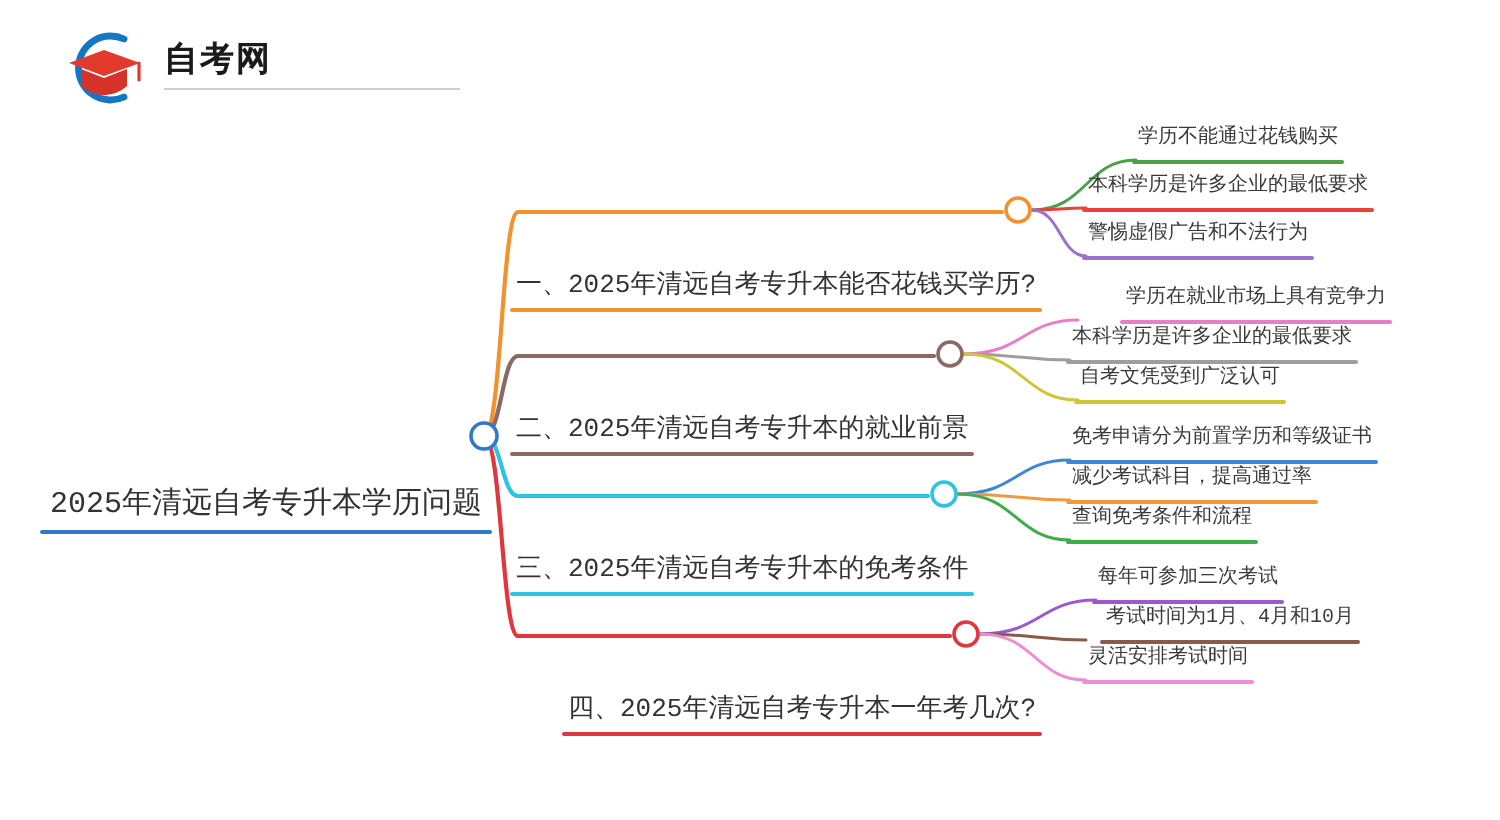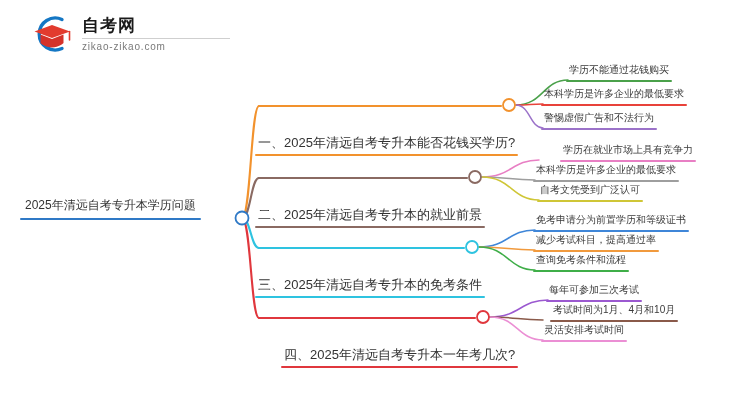--- a/index.html
+++ b/index.html
@@ -1,39 +1,39 @@
 <!DOCTYPE html>
 <html><head>
 <meta charset="utf-8">
 <style>
   html,body{margin:0;padding:0;}
   body{
     width:750px;height:410px;background:#ffffff;
     font-family:"Liberation Sans","DejaVu Sans",sans-serif;
     overflow:hidden;position:relative;
   }
-  #stage{position:absolute;left:0;top:0;width:750px;height:410px;}
+  #stage{position:absolute;left:0;top:0;width:750px;height:410px;font-family:Liberation Mono, monospace;}
 
   
   .logo-wrap{position:absolute;left:30px;top:12px;display:flex;align-items:center;}
   .logo-mark{position:relative;width:46px;height:44px;flex:0 0 auto;}
   .logo-text{margin-left:6px;}
   .logo-title{font-size:17px;font-weight:bold;color:#1a1a1a;letter-spacing:1px;line-height:20px;}
   .logo-rule{height:1px;background:#cfcfcf;margin:2px 0 2px 0;width:148px;}
   .logo-sub{font-size:10px;color:#7a7a7a;letter-spacing:.8px;line-height:12px;}
 
   
   svg.links{position:absolute;left:0;top:0;width:750px;height:410px;pointer-events:none;}
 
   
   .node{position:absolute;white-space:nowrap;color:#3c3c3c;}
   .node .txt{display:block;padding:0 3px 2px 3px;line-height:16px;}
   .node .rule{height:1.6px;width:100%;border-radius:1px;}
 
-  .root{font-size:12px;color:#333;}
+  .root{font-size:15px;color:#333;margin-top:47px;}
   .root .txt{line-height:19px;padding:0 5px 3px 5px;}
   .root .rule{height:2px;}
 
   .branch{font-size:13px;color:#333;margin-top:48px;}
   .branch .txt{line-height:18px;}
   .leaf{font-size:10px;color:#3a3a3a;}
   .leaf .txt{line-height:16px;}
 </style>
 </head>
 <body>
@@ -45,21 +45,20 @@
       <svg width="46" height="44" viewBox="0 0 46 44">
         <path d="M32 7.5 A16 16 0 1 0 32 36.5" fill="none" stroke="#1477c4" stroke-width="3.4" stroke-linecap="round"></path>
         <path d="M22 13 L40 19.5 L22 26 L4.5 19.5 Z" fill="#e23b2e"></path>
         <path d="M10.5 22.5 L10.5 31 C10.5 31 15 35.5 22 35.5 C29 35.5 33.5 31 33.5 31 L33.5 22.5 L22 27 Z" fill="#d5322a"></path>
         <path d="M39.5 19.5 L39.5 28" stroke="#e23b2e" stroke-width="1.6" fill="none" stroke-linecap="round"></path>
       </svg>
     </div>
     <div class="logo-text">
       <div class="logo-title">自考网</div>
       <div class="logo-rule"></div>
-      <div class="logo-sub">zikao-zikao.com</div>
     </div>
   </div>
 
   <svg class="links">
     <g id="link-layer" fill="none" stroke-linecap="round">
         <path d="M 242 218 C 250.84 218, 250.84 106, 259 106" stroke="#f2922d" stroke-width="2.1" fill="none"></path>
         <path d="M 259 106 L 501 106" stroke="#f2922d" stroke-width="2.1"></path>
         <path d="M 516 105 C 543.04 105, 543.04 80, 568 80" stroke="#4aa14a" stroke-width="1.5" fill="none"></path>
         <path d="M 516 105 C 530.04 105, 530.04 104, 543 104" stroke="#e8423a" stroke-width="1.5" fill="none"></path>
         <path d="M 516 105 C 530.04 105, 530.04 128, 543 128" stroke="#9b72c9" stroke-width="1.5" fill="none"></path>

